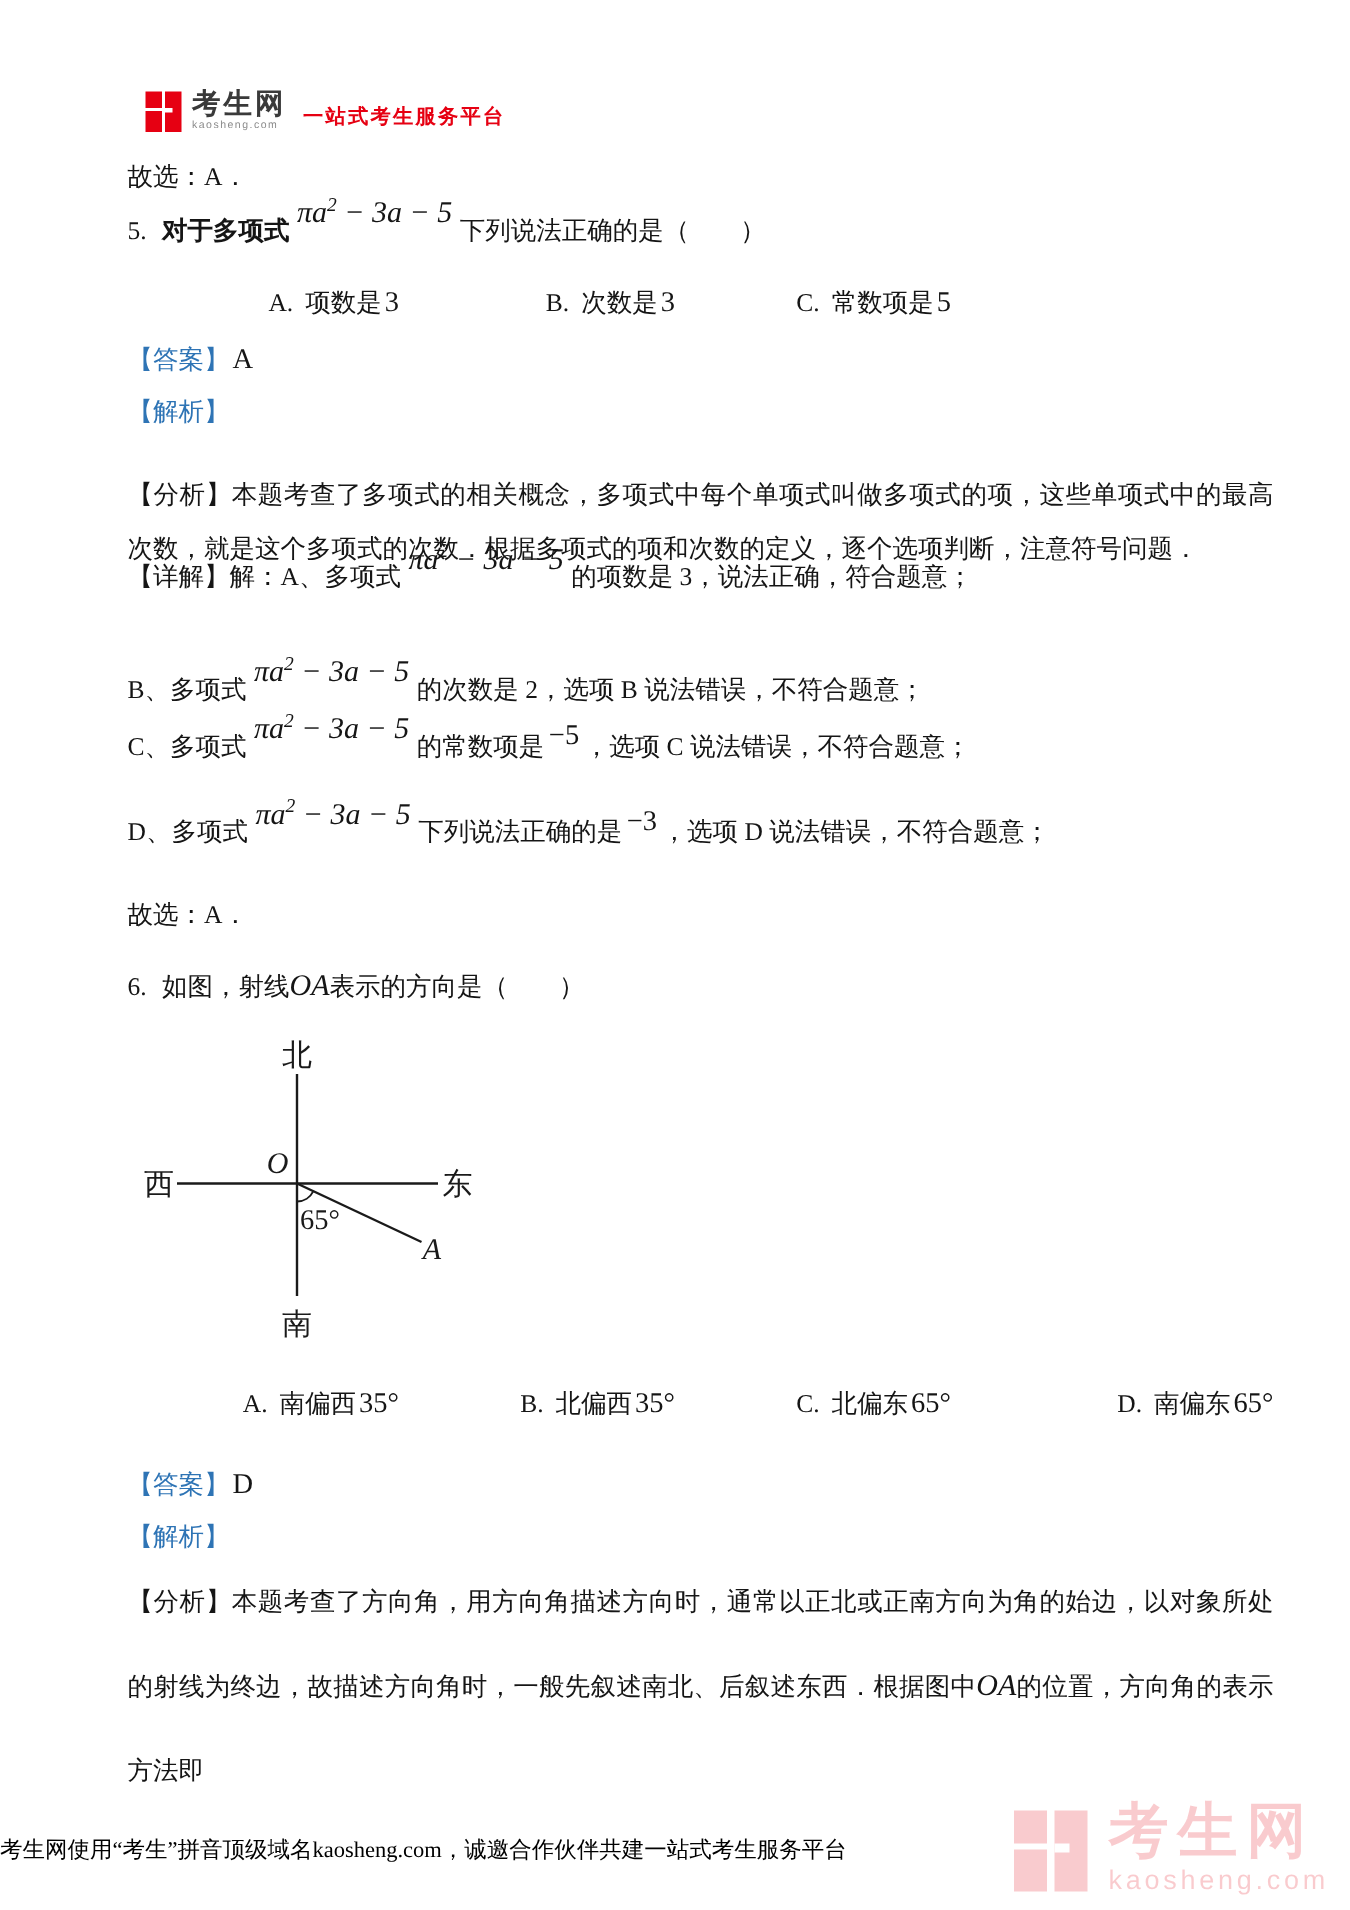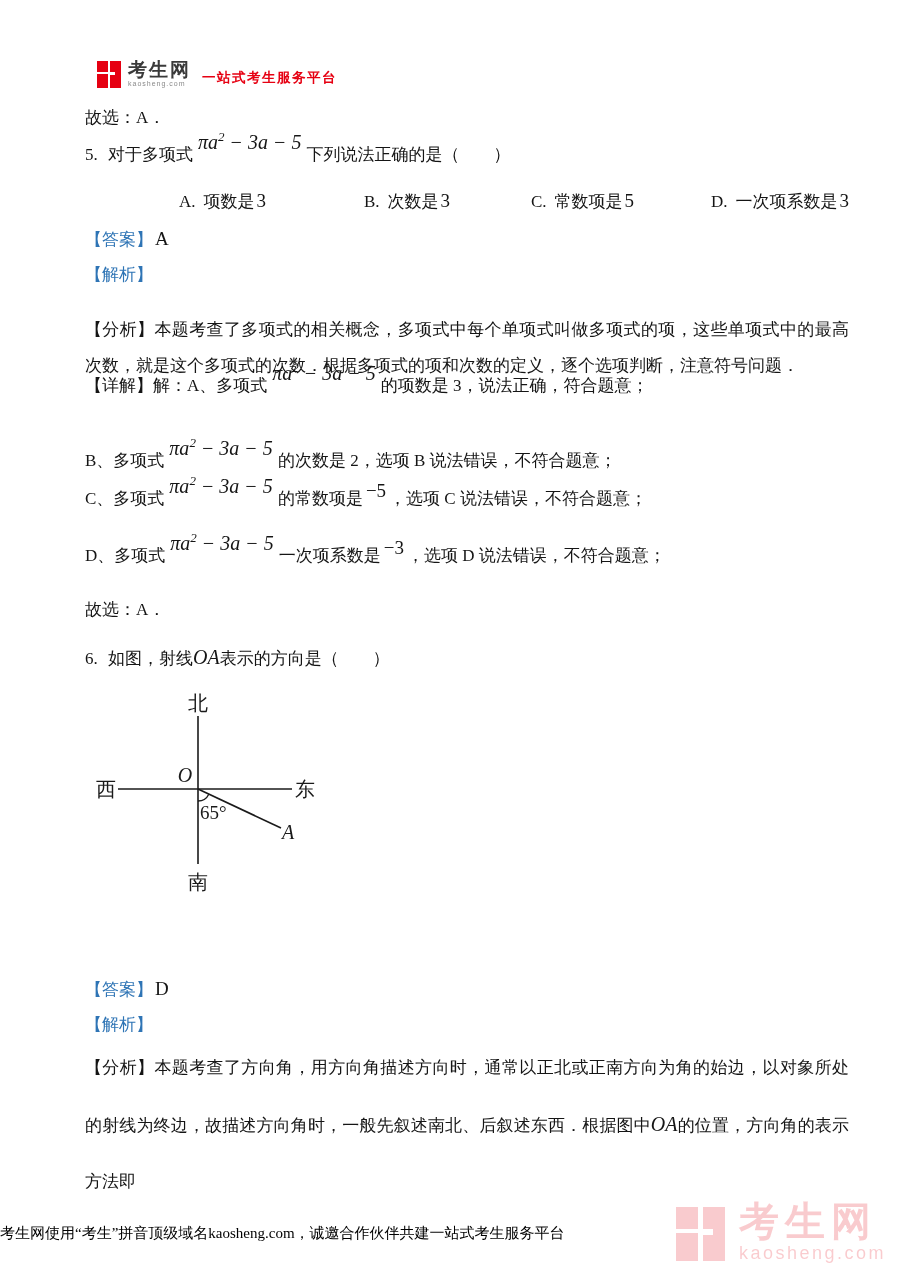--- a/index.html
+++ b/index.html
@@ -71,49 +71,48 @@
       <div class="logo-brand">考生网</div>
       <div class="logo-domain">kaosheng.com</div>
     </div>
     <div class="logo-tagline">一站式考生服务平台</div>
   </div>
 
   <div class="abs" style="top:106px;">故选：A．</div>
 
   <div class="abs" style="top:131px;">
     <span>5.</span>
-    <span style="margin-left:6px;">对于多项式</span><span class="formula"><span>πa</span><sup>2</sup><span> − 3a − 5</span></span><span>下列说法正确的是（　　）</span>
+    <span style="margin-left:6px;font-weight:bold;">对于多项式</span><span class="formula"><span>πa</span><sup>2</sup><span> − 3a − 5</span></span><span>下列说法正确的是（　　）</span>
   </div>
 
   <div class="abs opt-row" style="top:190px; width:764px;">
     <div><span class="opt-label">A.</span><span>项数是</span><span class="num math">3</span></div>
     <div><span class="opt-label">B.</span><span>次数是</span><span class="num math">3</span></div>
     <div><span class="opt-label">C.</span><span>常数项是</span><span class="num math">5</span></div>
-    <div><span class="opt-label">D.</span><span>一次项系数是</span><span class="num math">3</span></div>
   </div>
 
   <div class="abs" style="top:228px;">
     <span class="blue">【答案】</span><span class="num math">A</span>
   </div>
   <div class="abs blue" style="top:263px;">【解析】</div>
   <div class="abs para q5-analysis" style="top:312px;">
     <span>【分析】</span><span>本题考查了多项式的相关概念，多项式中每个单项式叫做多项式的项，这些单项式中的最高次数，就是这个多项式的次数．根据多项式的项和次数的定义，逐个选项判断，注意符号问题．</span>
   </div>
 
   <div class="abs" style="top:362px;">
     <span>【详解】解：A、多项式</span><span class="formula"><span>πa</span><sup>2</sup><span> − 3a − 5</span></span><span>的项数是 3，说法正确，符合题意；</span><span class="raised math"></span><span></span>
   </div>
   <div class="abs" style="top:437px;">
     <span>B、多项式</span><span class="formula"><span>πa</span><sup>2</sup><span> − 3a − 5</span></span><span>的次数是 2，选项 B 说法错误，不符合题意；</span><span class="raised math"></span><span></span>
   </div>
   <div class="abs" style="top:475px;">
     <span>C、多项式</span><span class="formula"><span>πa</span><sup>2</sup><span> − 3a − 5</span></span><span>的常数项是</span><span class="raised math">−5</span><span>，选项 C 说法错误，不符合题意；</span>
   </div>
   <div class="abs" style="top:532px;">
-    <span>D、多项式</span><span class="formula"><span>πa</span><sup>2</sup><span> − 3a − 5</span></span><span>一次项系数是</span><span class="raised math">−3</span><span>，选项 D 说法错误，不符合题意；</span>
+    <span>D、多项式</span><span class="formula"><span>πa</span><sup>2</sup><span> − 3a − 5</span></span><span>下列说法正确的是</span><span class="raised math">−3</span><span>，选项 D 说法错误，不符合题意；</span>
   </div>
   <div class="abs" style="top:598px;">故选：A．</div>
 
   <div class="abs" style="top:646px;">
     <span>6.</span>
     <span style="margin-left:6px;">如图，射线</span><span class="mathit">OA</span><span>表示的方向是（　　）</span>
   </div>
 
   <svg class="diagram" width="240" height="205" viewBox="0 0 240 205">
     <line x1="113" y1="24" x2="113" y2="172" stroke="#1a1a1a" stroke-width="1.6"></line>
@@ -122,20 +121,26 @@
     <path d="M 113 109 A 12 12 0 0 0 123.8 102.2" fill="none" stroke="#1a1a1a" stroke-width="1.3"></path>
     <text x="113" y="18" font-size="20" text-anchor="middle">北</text>
     <text x="113" y="197" font-size="20" text-anchor="middle">南</text>
     <text x="21" y="104" font-size="20" text-anchor="middle">西</text>
     <text x="220" y="104" font-size="20" text-anchor="middle">东</text>
     <text x="100" y="90" font-size="20" font-style="italic" text-anchor="middle">O</text>
     <text x="115" y="127" font-size="19" text-anchor="start">65°</text>
     <text x="203" y="147" font-size="20" font-style="italic" text-anchor="middle">A</text>
   </svg>
 
+  <div class="abs opt-row" style="top:924px; width:764px;">
+    <div><span class="opt-label">A.</span><span>南偏西</span><span class="num math">35°</span></div>
+    <div><span class="opt-label">B.</span><span>北偏西</span><span class="num math">35°</span></div>
+    <div><span class="opt-label">C.</span><span>北偏东</span><span class="num math">65°</span></div>
+    <div><span class="opt-label">D.</span><span>南偏东</span><span class="num math">65°</span></div>
+  </div>
 
   <div class="abs" style="top:978px;">
     <span class="blue">【答案】</span><span class="num math">D</span>
   </div>
   <div class="abs blue" style="top:1013px;">【解析】</div>
   <div class="abs para q6-analysis" style="top:1040px;">
     <span>【分析】</span><span>本题考查了方向角，用方向角描述方向时，通常以正北或正南方向为角的始边，以对象所处的射线为终边，故描述方向角时，一般先叙述南北、后叙述东西．根据图中</span><span class="mathit">OA</span><span>的位置，方向角的表示方法即</span>
   </div>
 
   <div class="footer">考生网使用“考生”拼音顶级域名kaosheng.com，诚邀合作伙伴共建一站式考生服务平台</div>

